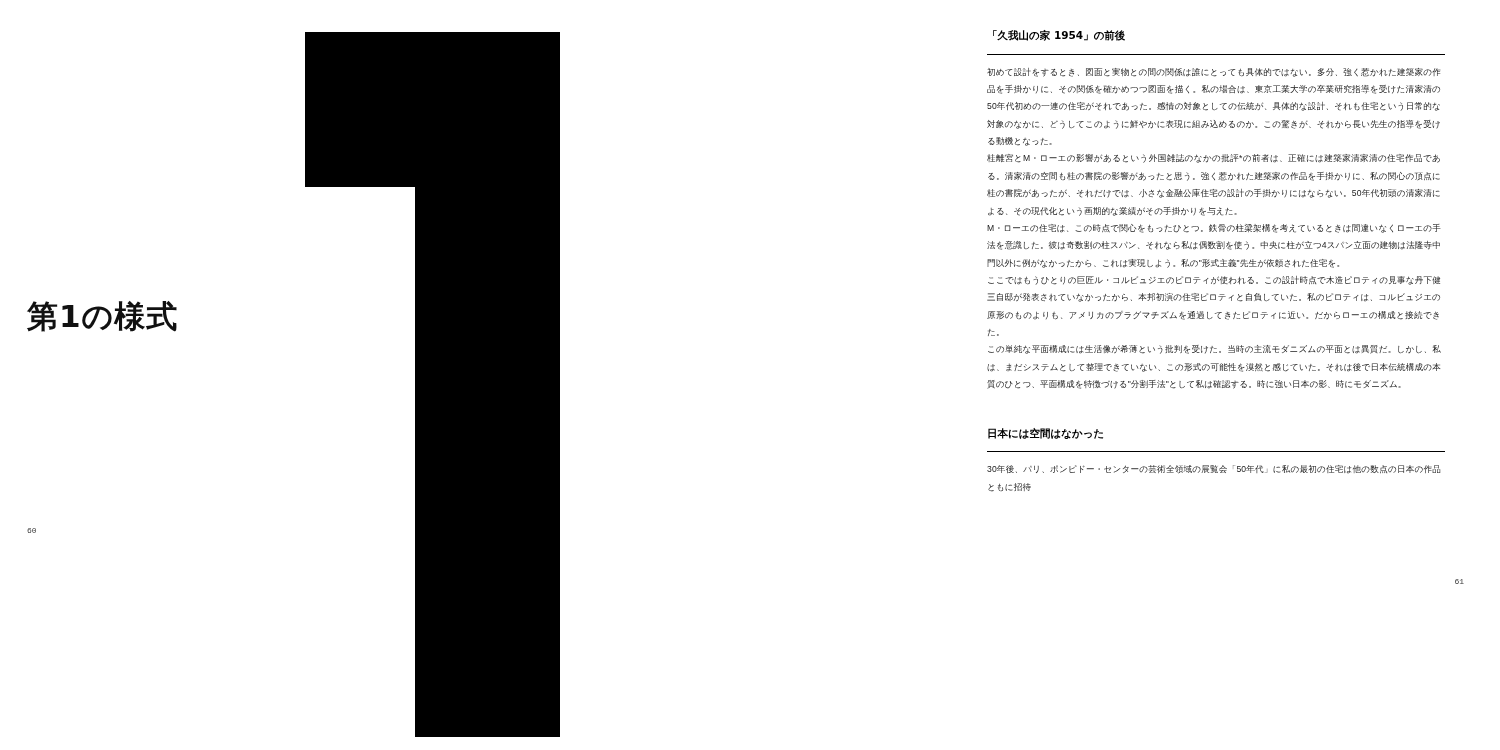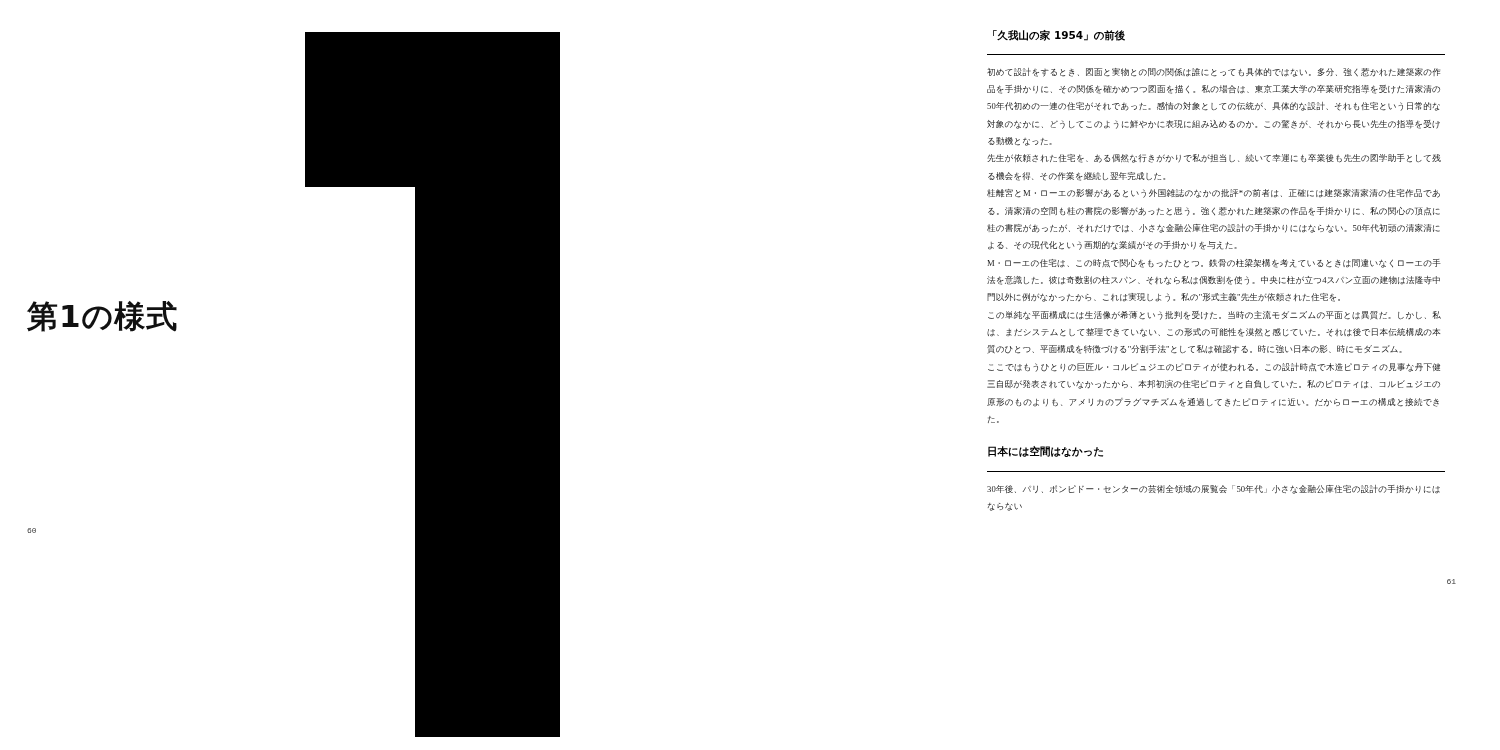--- a/index.html
+++ b/index.html
@@ -59,21 +59,21 @@
     white-space: nowrap;
   }
   .folio {
     position: absolute;
     bottom: 20px;
     font-size: 8px;
     color: #3a3a3a;
     font-family: Liberation Mono, monospace;
   }
   .folio-left { left: 27px; }
-  .folio-right { right: 44px; }
+  .folio-right { right: 36px; }
 
   
   .right-page {
     position: absolute;
     left: 750px;
     top: 0;
     width: 750px;
     height: 606px;
   }
   .text-column {
@@ -84,25 +84,24 @@
   }
   .section-head {
     font-family: "DejaVu Sans", "Liberation Sans", sans-serif;
     font-size: 10.5px;
     font-weight: bold;
     color: #000000;
     margin: 0 0 11px 0;
     line-height: 1.4;
   }
   .section-head.second {
-    margin-top: 17px;
-    font-family: Liberation Serif, serif;
+    margin-top: 32px;
   }
   .para {
-    font-family: Liberation Serif, serif;
+    font-family: Liberation Sans, sans-serif;
     font-size: 8.6px;
     line-height: 2.02;
     color: #1a1a1a;
     margin: 0 4px 0 0;
     text-align: justify;
     text-justify: inter-character;
     letter-spacing: 0.1px;
   }
   .rule {
     height: 1px;
@@ -125,28 +124,27 @@
     <div class="folio folio-left">60</div>
   </div>
 
   <div class="right-page">
     <div class="text-column">
 
       <h2 class="section-head">「久我山の家 1954」の前後</h2>
       <div class="rule"></div>
 
       <p class="para">初めて設計をするとき、図面と実物との間の関係は誰にとっても具体的ではない。多分、強く惹かれた建築家の作品を手掛かりに、その関係を確かめつつ図面を描く。私の場合は、東京工業大学の卒業研究指導を受けた清家清の50年代初めの一連の住宅がそれであった。感情の対象としての伝統が、具体的な設計、それも住宅という日常的な対象のなかに、どうしてこのように鮮やかに表現に組み込めるのか。この驚きが、それから長い先生の指導を受ける動機となった。</p>
-      <p class="para">先生が依頼された住宅を、ある偶然な行きがかりで私が担当し、続いて幸運にも卒業後も先生の図学助手として残る機会を得、その作業を継続し翌年完成した。</p>
       <p class="para">桂離宮とM・ローエの影響があるという外国雑誌のなかの批評*の前者は、正確には建築家清家清の住宅作品である。清家清の空間も桂の書院の影響があったと思う。強く惹かれた建築家の作品を手掛かりに、私の関心の頂点に桂の書院があったが、それだけでは、小さな金融公庫住宅の設計の手掛かりにはならない。50年代初頭の清家清による、その現代化という画期的な業績がその手掛かりを与えた。</p>
       <p class="para">M・ローエの住宅は、この時点で関心をもったひとつ。鉄骨の柱梁架構を考えているときは間違いなくローエの手法を意識した。彼は奇数割の柱スパン、それなら私は偶数割を使う。中央に柱が立つ4スパン立面の建物は法隆寺中門以外に例がなかったから、これは実現しよう。私の"形式主義"先生が依頼された住宅を。</p>
+      <p class="para">ここではもうひとりの巨匠ル・コルビュジエのピロティが使われる。この設計時点で木造ピロティの見事な丹下健三自邸が発表されていなかったから、本邦初演の住宅ピロティと自負していた。私のピロティは、コルビュジエの原形のものよりも、アメリカのプラグマチズムを通過してきたピロティに近い。だからローエの構成と接続できた。</p>
       <p class="para">この単純な平面構成には生活像が希薄という批判を受けた。当時の主流モダニズムの平面とは異質だ。しかし、私は、まだシステムとして整理できていない、この形式の可能性を漠然と感じていた。それは後で日本伝統構成の本質のひとつ、平面構成を特徴づける"分割手法"として私は確認する。時に強い日本の影、時にモダニズム。</p>
-      <p class="para">ここではもうひとりの巨匠ル・コルビュジエのピロティが使われる。この設計時点で木造ピロティの見事な丹下健三自邸が発表されていなかったから、本邦初演の住宅ピロティと自負していた。私のピロティは、コルビュジエの原形のものよりも、アメリカのプラグマチズムを通過してきたピロティに近い。だからローエの構成と接続できた。</p>
 
       <h2 class="section-head second">日本には空間はなかった</h2>
       <div class="rule"></div>
 
-      <p class="para">30年後、パリ、ポンピドー・センターの芸術全領域の展覧会「50年代」小さな金融公庫住宅の設計の手掛かりにはならない</p>
+      <p class="para">30年後、パリ、ポンピドー・センターの芸術全領域の展覧会「50年代」に私の最初の住宅は他の数点の日本の作品ともに招待</p>
 
     </div>
     <div class="folio folio-right">61</div>
   </div>
 
 </div>
 
 </body></html>

